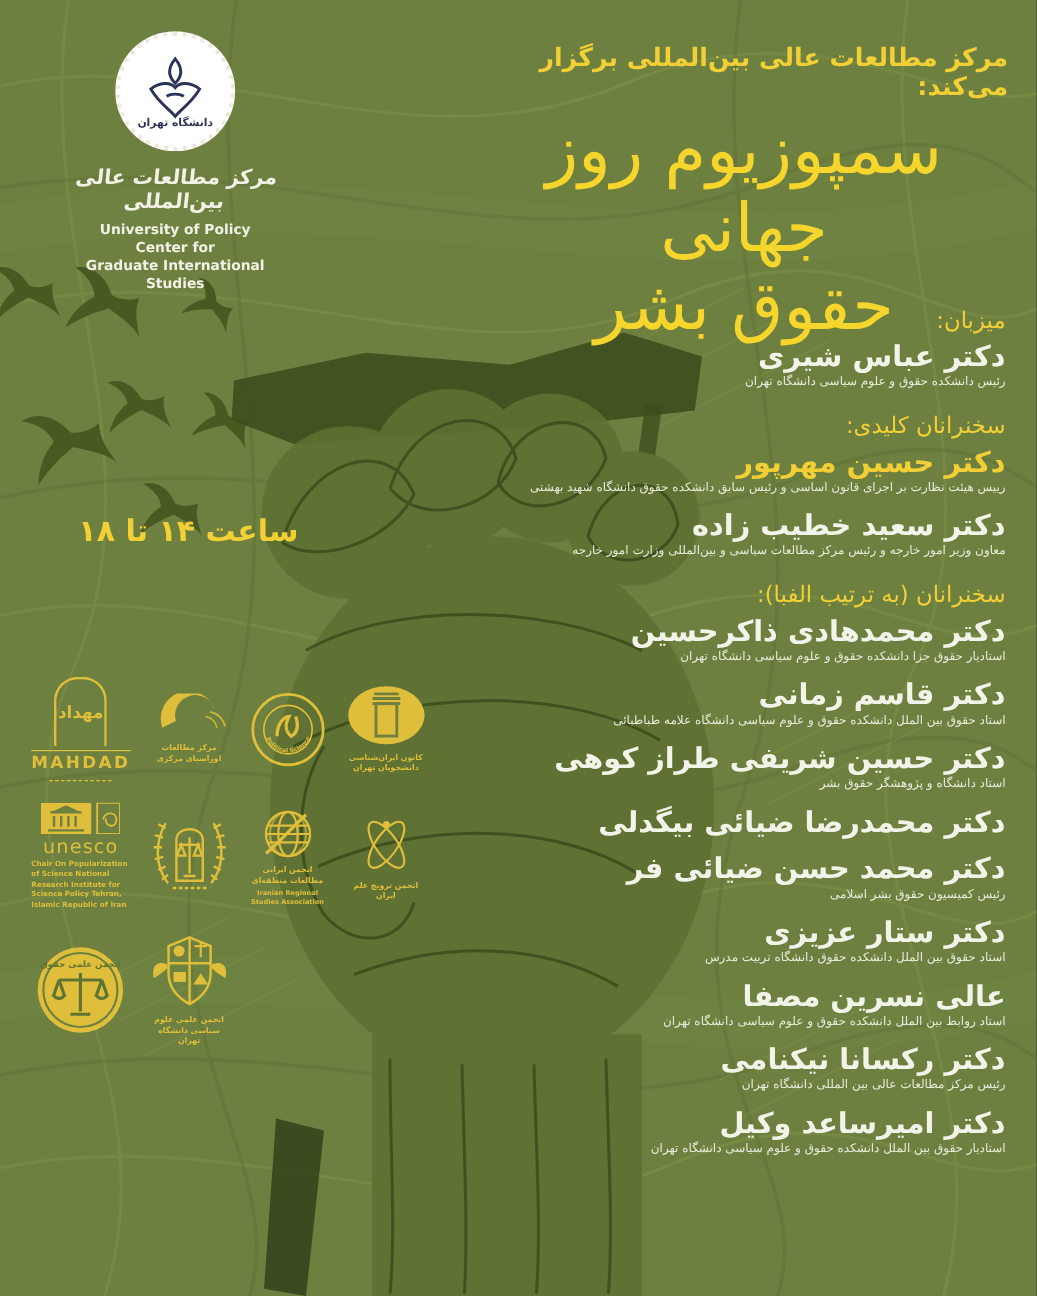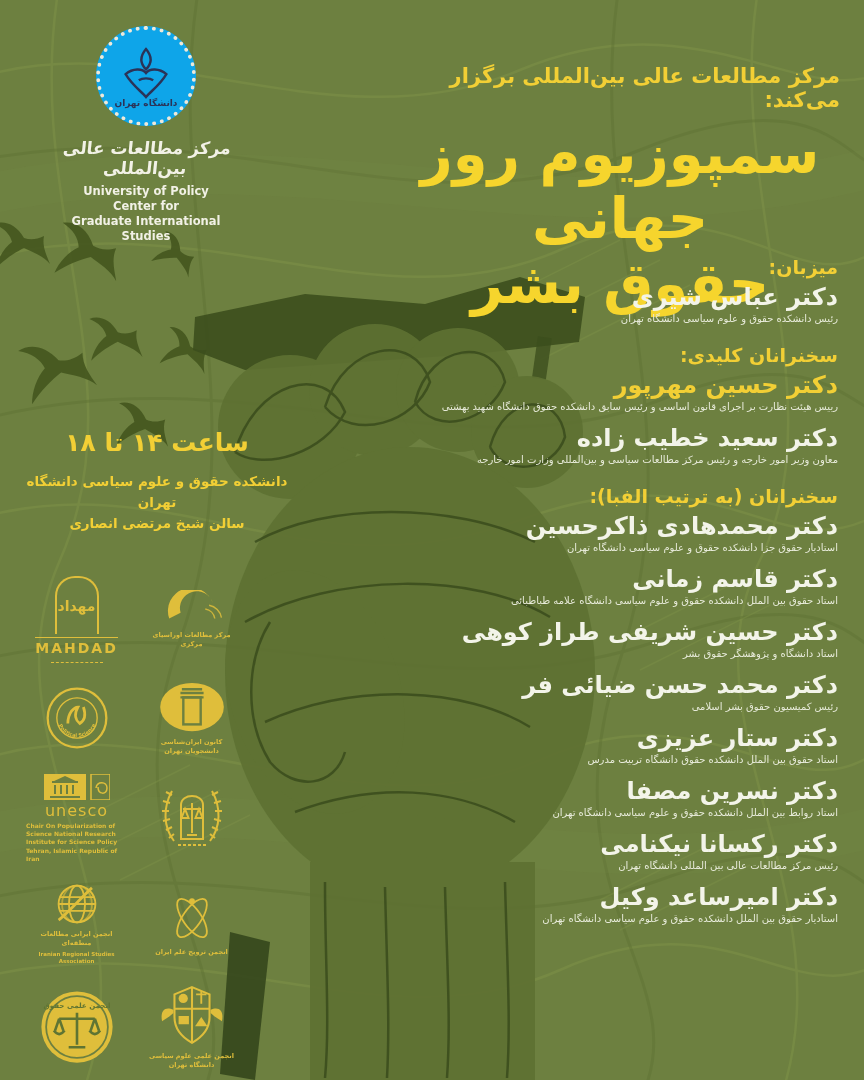--- a/index.html
+++ b/index.html
@@ -11,61 +11,61 @@
   .layer{position:absolute;pointer-events:none;}
   .texture{left:0;top:0;z-index:0;}
   .birds{left:0;top:222px;z-index:1;}
   .fist{left:175px;top:242px;z-index:1;}
   .content{position:absolute;inset:0;z-index:2;}
 
   
   .org-block{position:absolute;left:48px;top:26px;width:196px;text-align:center;color:#f2f1e6;}
   .seal{
     width:100px;height:100px;margin:0 auto;border-radius:50%;
-    background:#0ea5e9;border:4px dotted #eee9da;box-sizing:border-box;
+    background:#ffffff;border:4px dotted #eee9da;box-sizing:border-box;
     display:flex;align-items:center;justify-content:center;flex-direction:column;
   }
   .seal-text{color:#2b3358;font-size:9px;font-weight:bold;margin-top:-4px;}
   .org-fa{
     margin-top:12px;font-size:17px;font-weight:bold;color:#f2f1e6;
     transform:skewX(-6deg);letter-spacing:-0.5px;
   }
   .org-en{margin-top:6px;font-size:11.5px;font-weight:bold;line-height:1.3;color:#f2f1e6;}
 
   
-  .header{position:absolute;right:24px;top:64px;width:440px;direction:rtl;}
+  .header{position:absolute;right:24px;top:36px;width:440px;direction:rtl;}
   .kicker{
     color:#f2cf35;font-size:21px;font-weight:bold;text-align:right;
     margin-bottom:10px;
   }
   .title{
-    color:#f6d52d;font-size:56px;font-weight:bold;line-height:1.16;
+    color:#f6d52d;font-size:56px;font-weight:normal;line-height:1.16;
     text-align:center;letter-spacing:-1px;
   }
 
   
   .event-info{position:absolute;left:14px;top:422px;width:286px;direction:rtl;text-align:center;color:#f2cf35;}
   .event-date{font-size:27px;font-weight:bold;}
   .event-time{font-size:25px;font-weight:bold;margin-top:6px;}
   .event-venue{font-size:13.5px;font-weight:bold;margin-top:14px;line-height:1.55;}
 
   
   .speakers{position:absolute;right:26px;top:256px;width:580px;direction:rtl;text-align:right;}
   .section{margin-top:18px;}
   .section:first-child{margin-top:0;}
-  .section-heading{color:#f2cf35;font-size:19px;font-weight:bold;margin-bottom:4px;}
+  .section-heading{color:#f2cf35;font-size:19px;font-weight:normal;margin-bottom:4px;}
   .person{margin-bottom:9px;}
   .person-name{color:#f3f4e9;font-size:24px;font-weight:bold;line-height:1.25;white-space:nowrap;}
   .person-name.yellow{color:#f2cf35;}
   .person-title{color:#e7ead9;font-size:10px;line-height:1.4;white-space:nowrap;}
 
   
   .logos{
-    position:absolute;left:26px;top:576px;width:216px;z-index:2;
-    display:grid;grid-template-columns:1fr 1fr;column-gap:14px;row-gap:18px;
+    position:absolute;left:26px;top:564px;width:216px;z-index:2;
+    display:grid;grid-template-columns:1fr 1fr 1fr 1fr;column-gap:14px;row-gap:18px;
     align-items:center;justify-items:center;color:#dfbe3b;
   }
   .logo-cell{display:flex;flex-direction:column;align-items:center;text-align:center;gap:3px;}
   .logo-caption{font-size:6.5px;font-weight:bold;line-height:1.35;color:#dfbe3b;direction:rtl;max-width:96px;}
   .logo-caption-en{font-size:5.5px;font-weight:bold;line-height:1.3;color:#dfbe3b;max-width:96px;}
   .mahdad-arch{
     width:40px;height:56px;border:2px solid #dfbe3b;border-bottom:none;
     border-radius:20px 20px 0 0;display:flex;align-items:center;justify-content:center;
   }
   .mahdad-fa{font-size:14px;font-weight:bold;color:#dfbe3b;}
@@ -173,24 +173,20 @@
     <div class="header">
       <div class="kicker">مرکز مطالعات عالی بین‌المللی برگزار می‌کند:</div>
       <div class="title">
         <div>سمپوزیوم روز جهانی</div>
         <div>حقوق بشر</div>
       </div>
     </div>
 
     <div class="event-info">
       <div class="event-time">ساعت ۱۴ تا ۱۸</div>
-      <div class="event-venue">
-        <div>دانشکده حقوق و علوم سیاسی دانشگاه تهران</div>
-        <div>سالن شیخ مرتضی انصاری</div>
-      </div>
     </div>
 
     <div class="speakers">
 
       <div class="section">
         <div class="section-heading">میزبان:</div>
         <div class="person">
           <div class="person-name">دکتر عباس شیری</div>
           <div class="person-title">رئیس دانشکده حقوق و علوم سیاسی دانشگاه تهران</div>
         </div>
@@ -216,31 +212,32 @@
         </div>
         <div class="person">
           <div class="person-name">دکتر قاسم زمانی</div>
           <div class="person-title">استاد حقوق بین الملل دانشکده حقوق و علوم سیاسی دانشگاه علامه طباطبائی</div>
         </div>
         <div class="person">
           <div class="person-name">دکتر حسین شریفی طراز کوهی</div>
           <div class="person-title">استاد دانشگاه و پژوهشگر حقوق بشر</div>
         </div>
         <div class="person">
+          <div class="person-name">دکتر محمدرضا ضیائی بیگدلی</div>
         </div>
         <div class="person">
           <div class="person-name">دکتر محمد حسن ضیائی فر</div>
           <div class="person-title">رئیس کمیسیون حقوق بشر اسلامی</div>
         </div>
         <div class="person">
           <div class="person-name">دکتر ستار عزیزی</div>
           <div class="person-title">استاد حقوق بین الملل دانشکده حقوق دانشگاه تربیت مدرس</div>
         </div>
         <div class="person">
-          <div class="person-name">دکتر نسرین مصفا</div>
+          <div class="person-name">عالی نسرین مصفا</div>
           <div class="person-title">استاد روابط بین الملل دانشکده حقوق و علوم سیاسی دانشگاه تهران</div>
         </div>
         <div class="person">
           <div class="person-name">دکتر رکسانا نیکنامی</div>
           <div class="person-title">رئیس مرکز مطالعات عالی بین المللی دانشگاه تهران</div>
         </div>
         <div class="person">
           <div class="person-name">دکتر امیرساعد وکیل</div>
           <div class="person-title">استادیار حقوق بین الملل دانشکده حقوق و علوم سیاسی دانشگاه تهران</div>
         </div>

